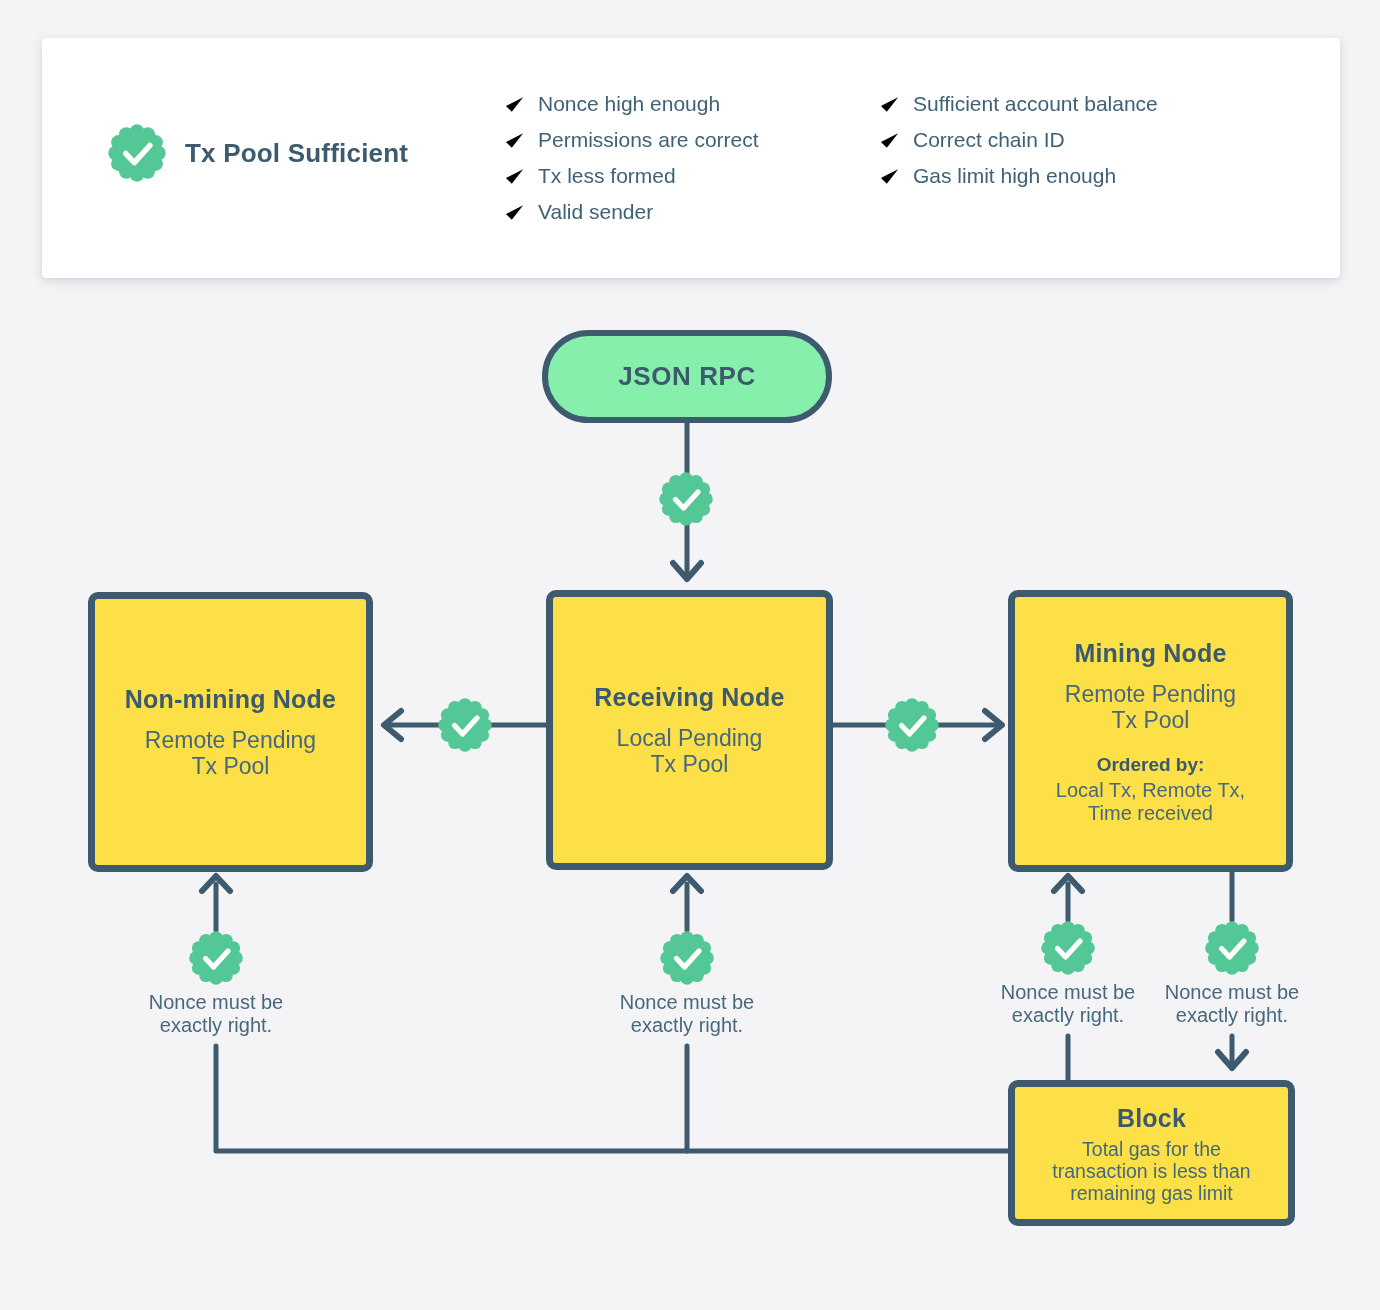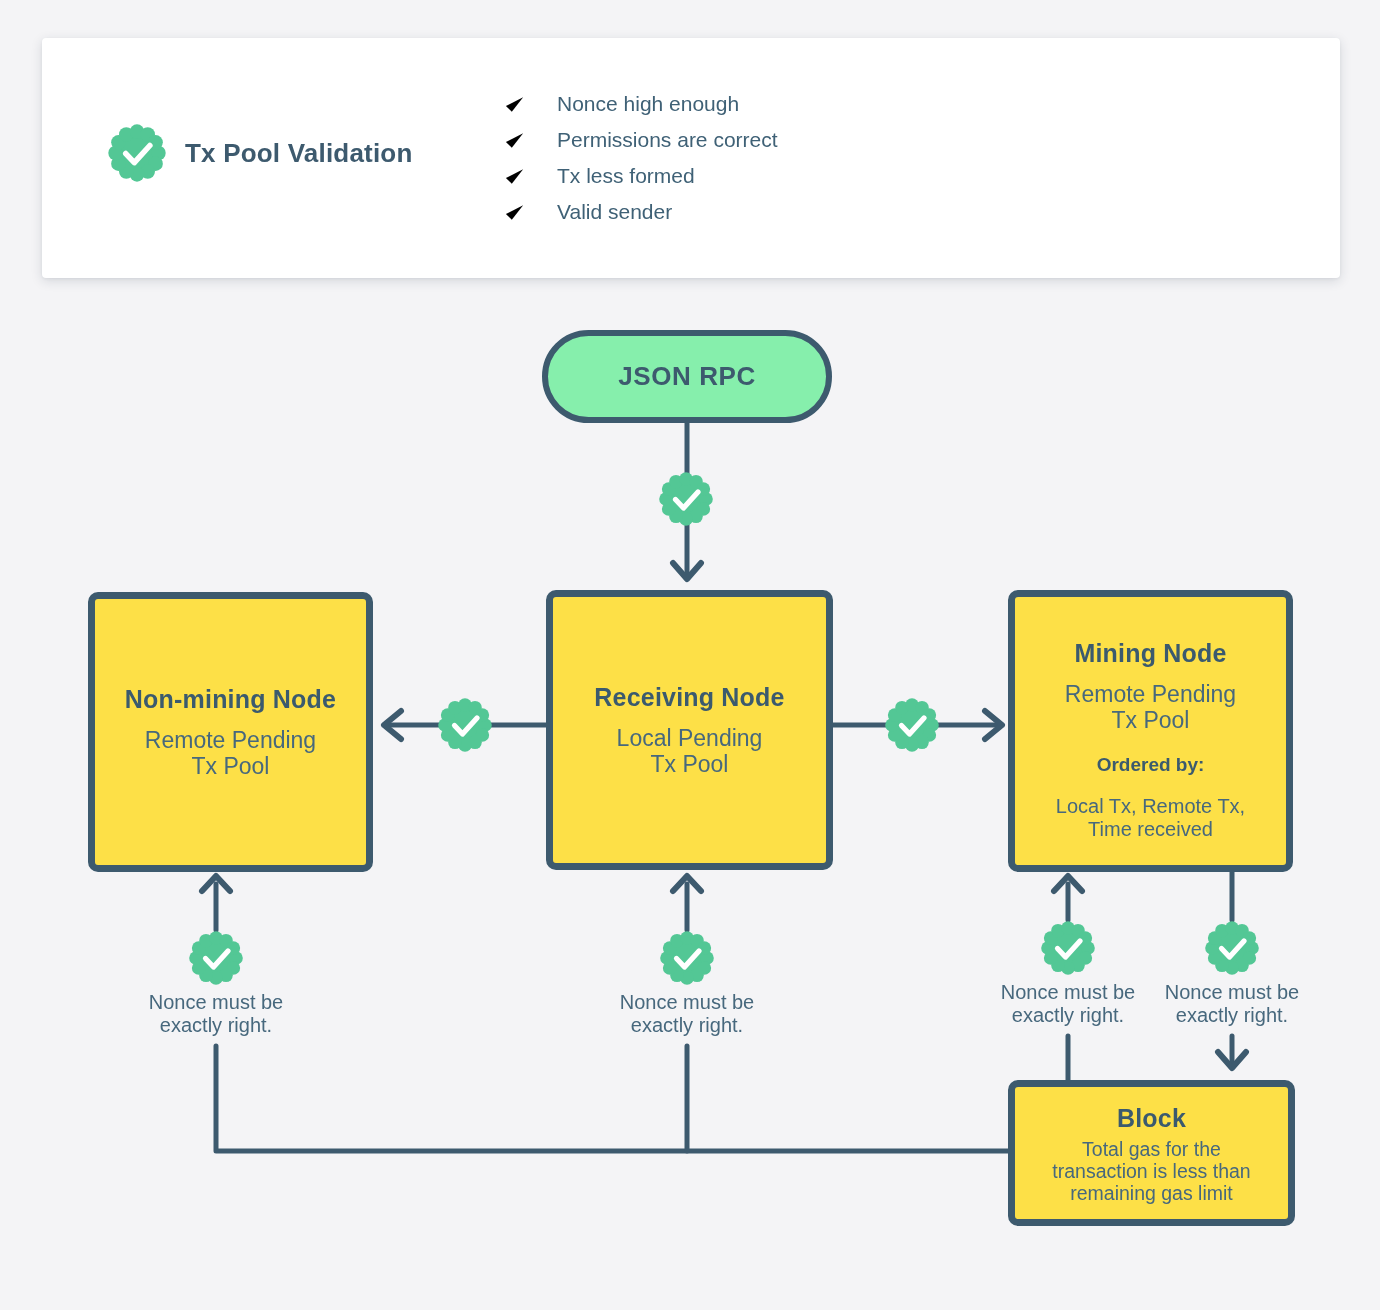--- a/index.html
+++ b/index.html
@@ -25,21 +25,21 @@
     box-shadow:0 3px 12px rgba(31,45,61,.14), 0 1px 3px rgba(31,45,61,.06);
   }
   .card-badge{position:absolute;left:65px;top:85px;width:60px;height:60px;}
   .card-title{
     position:absolute;left:143px;top:100px;
     font-size:26px;font-weight:700;color:var(--ink);letter-spacing:.2px;
   }
   .checklist{position:absolute;top:48px;list-style:none;}
   .checklist.col1{left:461px;}
   .checklist.col2{left:836px;}
-  .checklist li{height:36px;display:flex;align-items:center;gap:31px;}
+  .checklist li{height:36px;display:flex;align-items:center;gap:12px;}
   .checklist .tick{width:23px;height:23px;flex:0 0 auto;}
   .checklist .item-text{font-size:21px;color:#3f6176;}
 
   
   .pill{
     position:absolute;left:542px;top:330px;width:290px;height:93px;
     background:#86efac;border:6px solid var(--ink);border-radius:50px;
     display:flex;align-items:center;justify-content:center;
   }
   .pill-label{font-size:26px;font-weight:700;color:var(--ink);letter-spacing:.6px;}
@@ -47,21 +47,21 @@
   .node{
     position:absolute;background:#fde047;border:7px solid var(--ink);border-radius:10px;
     display:flex;flex-direction:column;align-items:center;text-align:center;
   }
   .node-title{font-size:25px;font-weight:700;color:#3b5a6e;letter-spacing:.2px;}
   .node-sub{font-size:23px;color:var(--body-ink);line-height:26px;white-space:pre-line;margin-top:13px;}
   .node.nonmining{left:88px;top:592px;width:285px;height:280px;justify-content:center;}
   .node.receiving{left:546px;top:590px;width:287px;height:280px;justify-content:center;}
   .node.mining{left:1008px;top:590px;width:285px;height:282px;padding-top:42px;}
   .ordered-label{font-size:19px;font-weight:700;color:#3b5a6e;margin-top:21px;}
-  .ordered-lines{font-size:20px;color:var(--body-ink);line-height:23px;white-space:pre-line;margin-top:19px;}
+  .ordered-lines{font-size:20px;color:var(--body-ink);line-height:23px;white-space:pre-line;margin-top:3px;}
   .node.block{left:1008px;top:1080px;width:287px;height:146px;justify-content:center;padding-top:2px;}
   .block-body{font-size:19.5px;color:var(--body-ink);line-height:22px;white-space:pre-line;margin-top:5px;}
 
   
   .badge{position:absolute;width:56px;height:56px;}
   .badge svg,.card-badge svg{width:100%;height:100%;display:block;}
   .note{
     position:absolute;width:190px;text-align:center;
     font-size:20px;color:var(--body-ink);line-height:23px;white-space:pre-line;
   }
@@ -104,21 +104,21 @@
 </svg>
 
 <div class="stage">
 
   <section class="card">
     <div class="card-badge">
       <svg viewBox="0 0 56 56">
           <use href="#seal"></use>
         </svg>
     </div>
-    <h1 class="card-title">Tx Pool Validation</h1>
+    <h1 class="card-title">Tx Pool Sufficient</h1>
 
     <ul class="checklist col1">
       <li>
         <svg class="tick" viewBox="0 0 24 24">
             <use href="#tickmark"></use>
           </svg>
         <span class="item-text">Nonce high enough</span>
       </li>
       <li>
         <svg class="tick" viewBox="0 0 24 24">
@@ -133,20 +133,40 @@
         <span class="item-text">Tx less formed</span>
       </li>
       <li>
         <svg class="tick" viewBox="0 0 24 24">
             <use href="#tickmark"></use>
           </svg>
         <span class="item-text">Valid sender</span>
       </li>
     </ul>
 
+    <ul class="checklist col2">
+      <li>
+        <svg class="tick" viewBox="0 0 24 24">
+            <use href="#tickmark"></use>
+          </svg>
+        <span class="item-text">Sufficient account balance</span>
+      </li>
+      <li>
+        <svg class="tick" viewBox="0 0 24 24">
+            <use href="#tickmark"></use>
+          </svg>
+        <span class="item-text">Correct chain ID</span>
+      </li>
+      <li>
+        <svg class="tick" viewBox="0 0 24 24">
+            <use href="#tickmark"></use>
+          </svg>
+        <span class="item-text">Gas limit high enough</span>
+      </li>
+    </ul>
   </section>
 
   <svg class="wires" width="1380" height="1310">
     <g>
       <path class="shaft" d="M687 423 V576"></path>
       <path class="head" d="M673 563 L687 579 L701 563"></path>
     </g>
     <g>
       <path class="shaft" d="M546 725 H390"></path>
       <path class="head" d="M401 711 L384 725 L401 739"></path>

